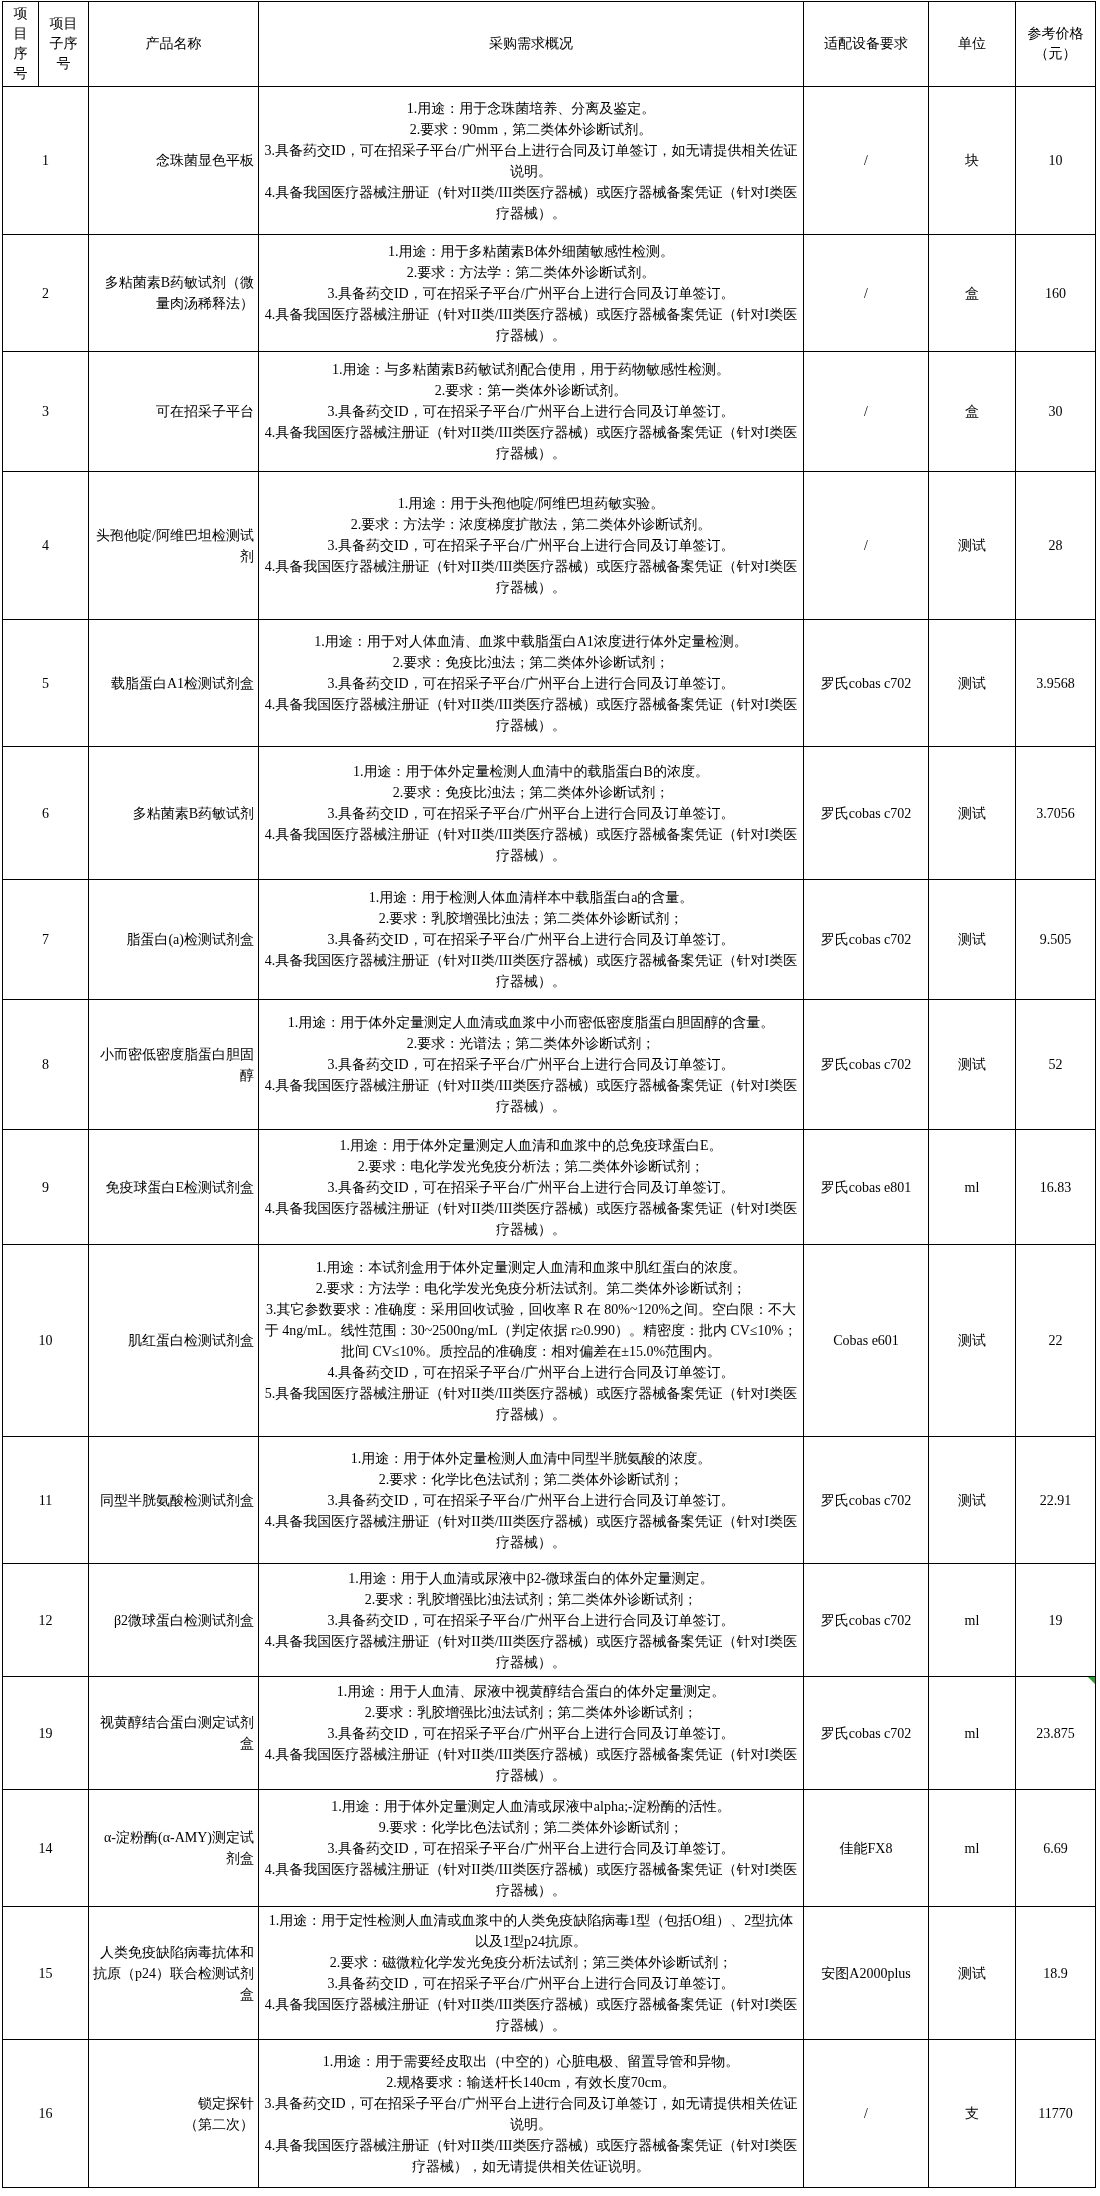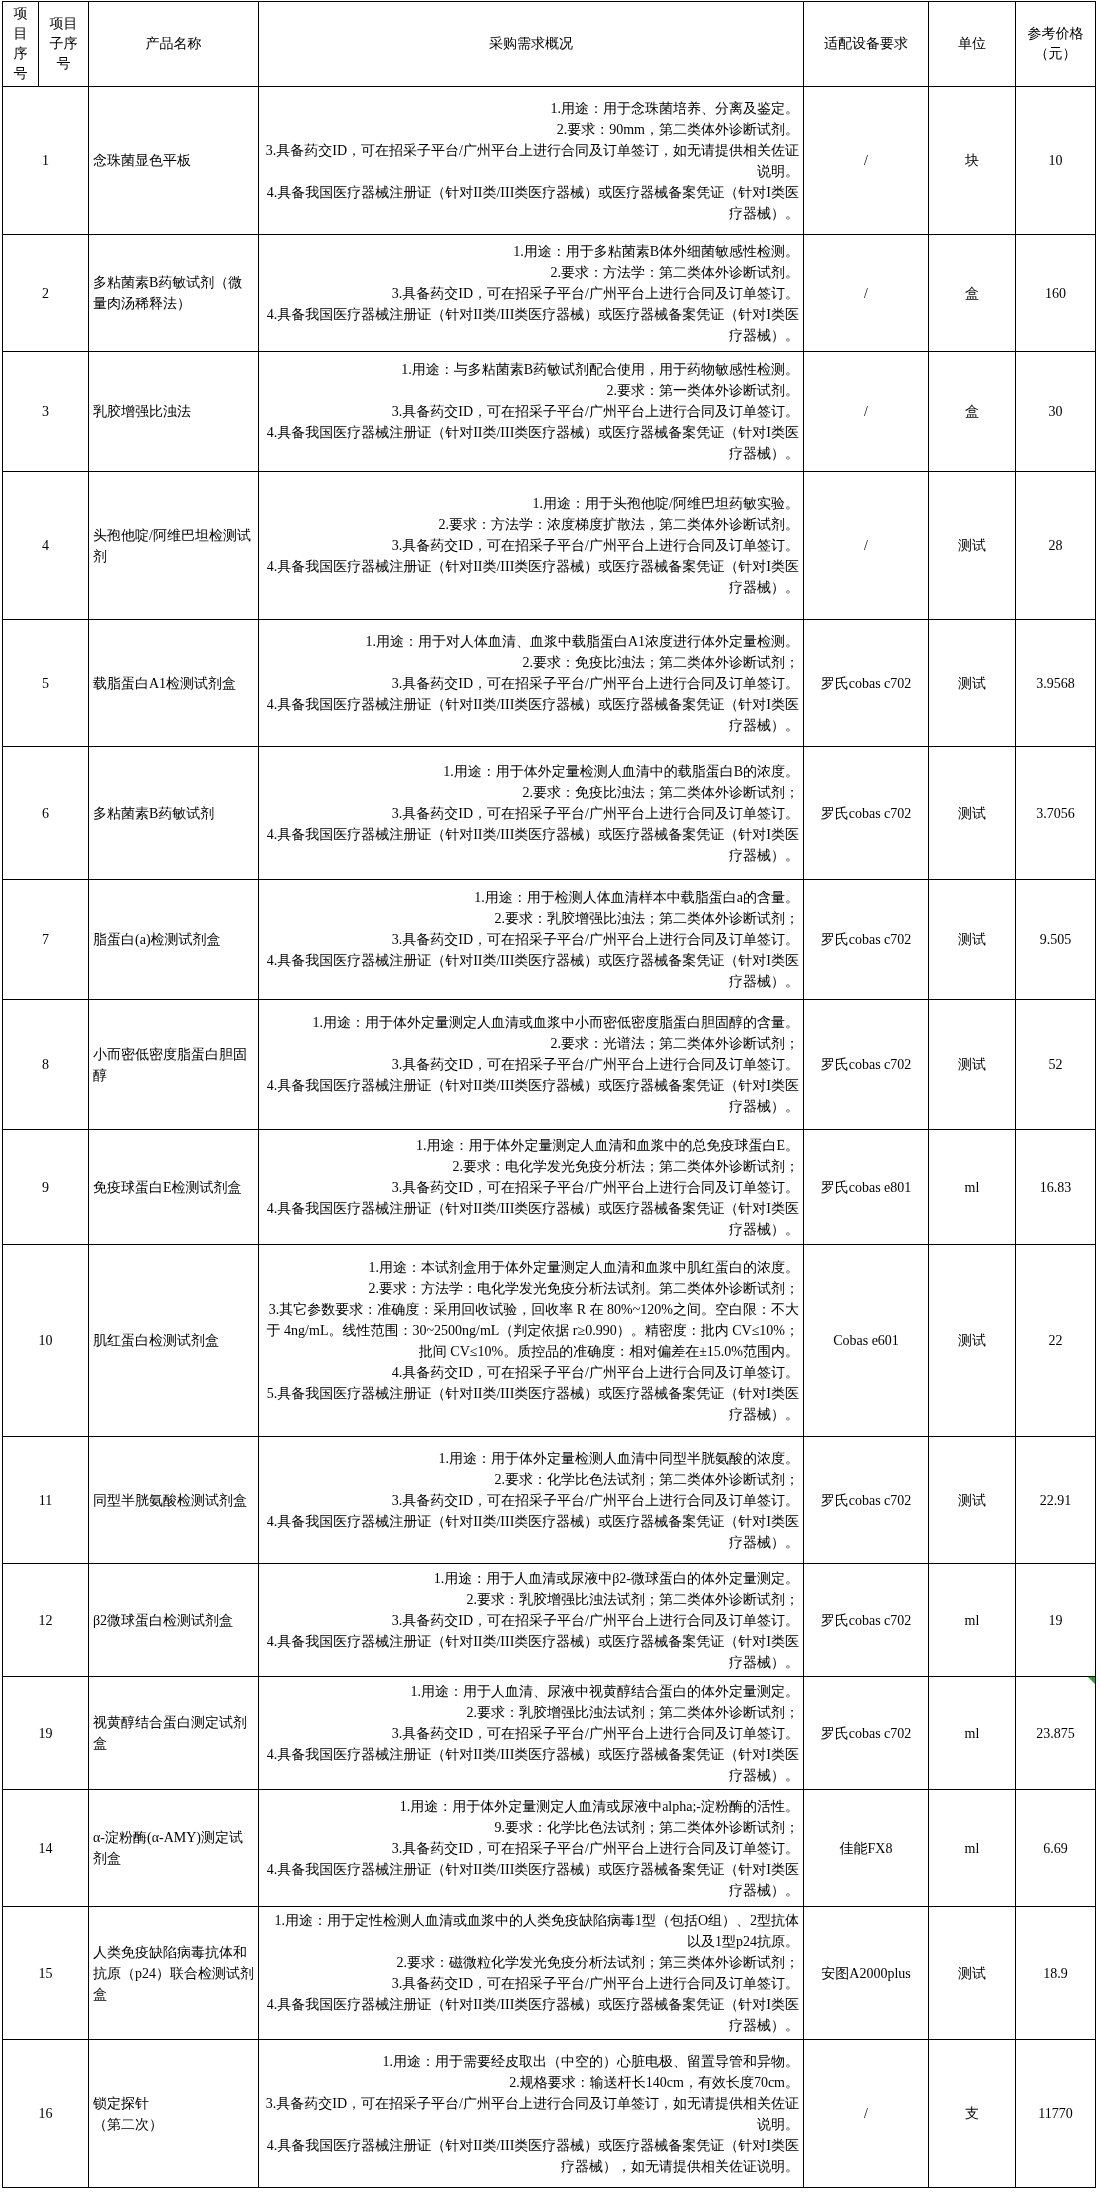--- a/index.html
+++ b/index.html
@@ -34,25 +34,25 @@
     word-break: break-all;
   }
   table.grid thead th {
     text-align: center;
     line-height: 20px;
   }
   td.c-num, td.c-equip, td.c-unit, td.c-price {
     text-align: center;
   }
   td.c-name {
-    text-align: left;
+    text-align: right;
     white-space: pre-line;
   }
   td.c-req {
-    text-align: right;
+    text-align: center;
     white-space: pre-line;
   }
   td.c-price { position: relative; }
   .corner-mark {
     position: absolute;
     top: 0;
     right: 0;
     width: 0;
     height: 0;
     border-style: solid;
@@ -103,21 +103,21 @@
           <td class="c-req">1.用途：用于多粘菌素B体外细菌敏感性检测。
 2.要求：方法学：第二类体外诊断试剂。
 3.具备药交ID，可在招采子平台/广州平台上进行合同及订单签订。
 4.具备我国医疗器械注册证（针对II类/III类医疗器械）或医疗器械备案凭证（针对I类医疗器械）。</td>
           <td class="c-equip">/</td>
           <td class="c-unit">盒</td>
           <td class="c-price"><span>160</span></td>
         </tr>
         <tr style="height: 120px;">
           <td class="c-num" colspan="2">3</td>
-          <td class="c-name">乳胶增强比浊法</td>
+          <td class="c-name">可在招采子平台</td>
           <td class="c-req">1.用途：与多粘菌素B药敏试剂配合使用，用于药物敏感性检测。
 2.要求：第一类体外诊断试剂。
 3.具备药交ID，可在招采子平台/广州平台上进行合同及订单签订。
 4.具备我国医疗器械注册证（针对II类/III类医疗器械）或医疗器械备案凭证（针对I类医疗器械）。</td>
           <td class="c-equip">/</td>
           <td class="c-unit">盒</td>
           <td class="c-price"><span>30</span></td>
         </tr>
         <tr style="height: 148px;">
           <td class="c-num" colspan="2">4</td>

